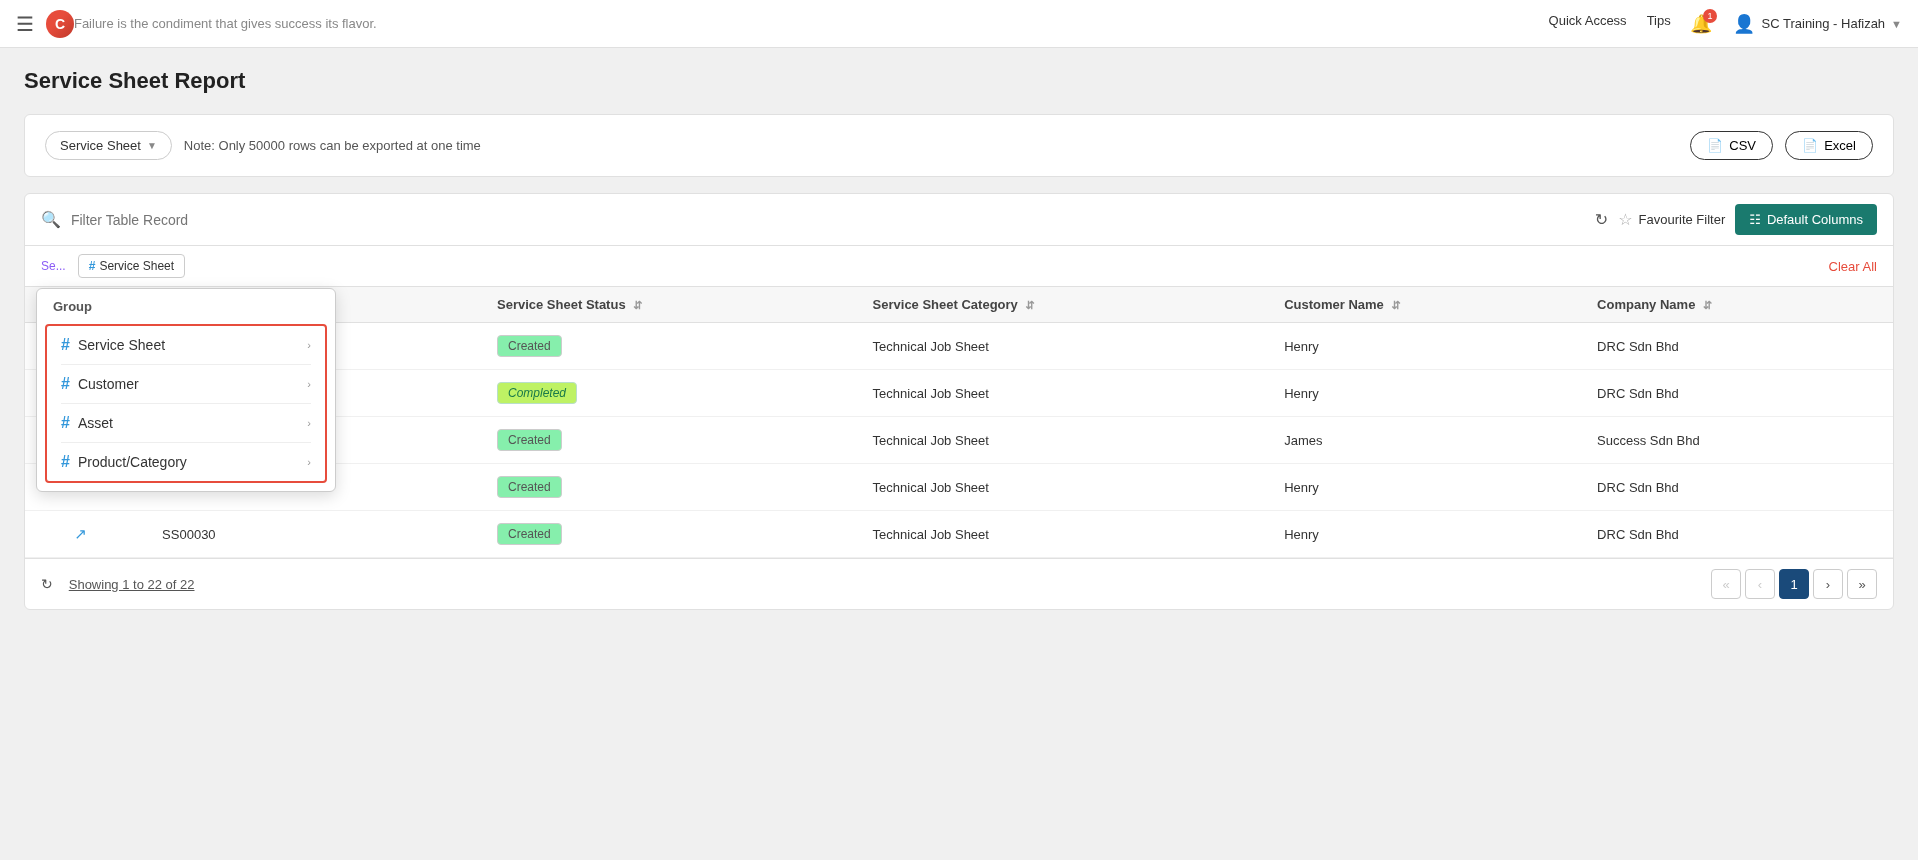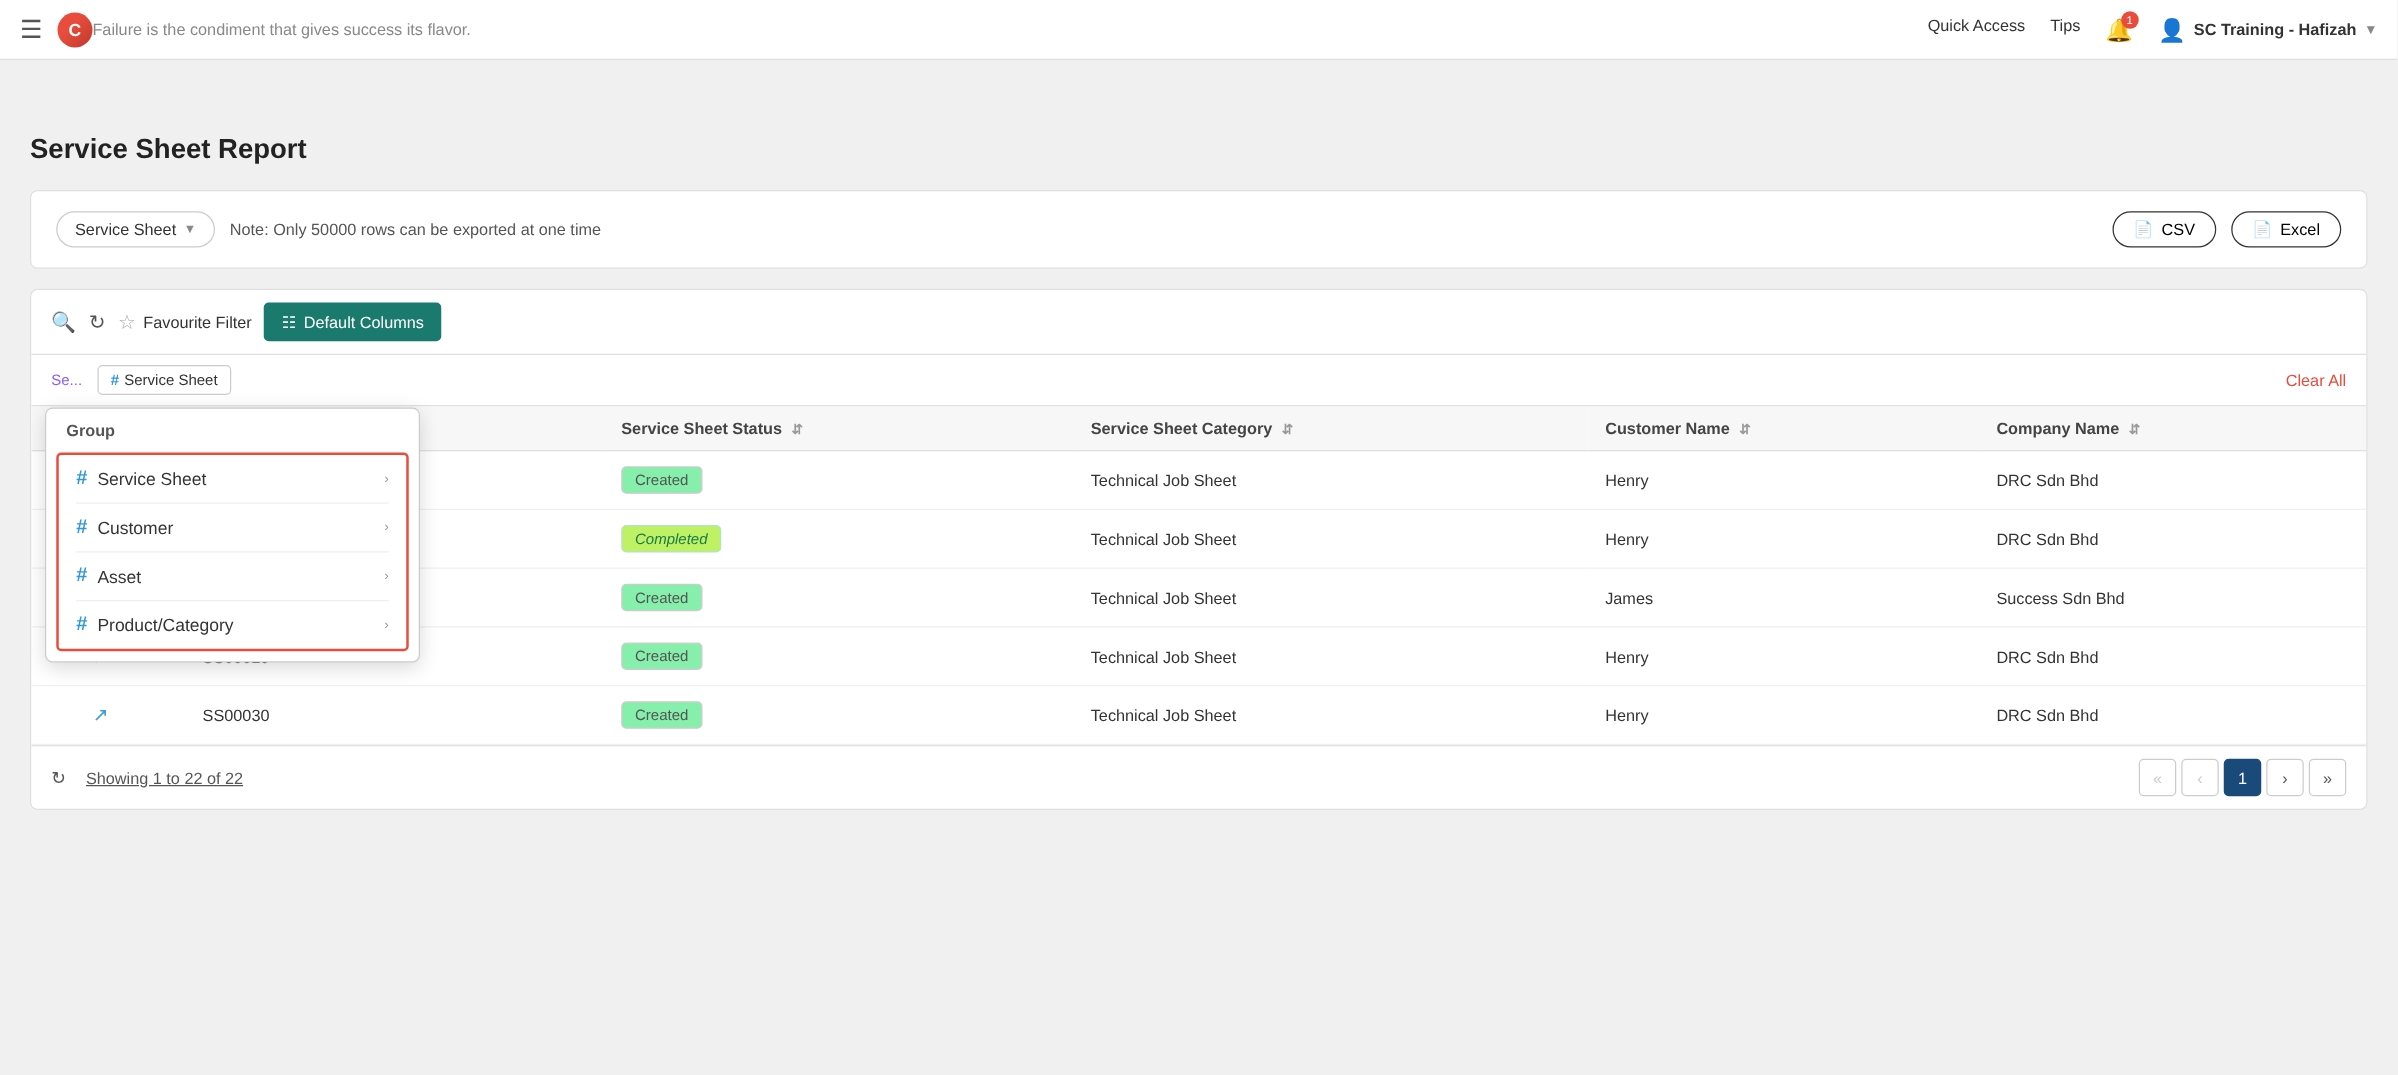--- a/index.html
+++ b/index.html
@@ -18,25 +18,25 @@
     .nav-bell { position: relative; cursor: pointer; }
     .nav-bell-icon { font-size: 18px; color: #555; }
     .nav-bell-badge {
       position: absolute; top: -4px; right: -4px;
       background: #e74c3c; color: #fff; border-radius: 50%;
       width: 14px; height: 14px; font-size: 9px;
       display: flex; align-items: center; justify-content: center;
     }
     .nav-user { display: flex; align-items: center; gap: 6px; cursor: pointer; }
     .nav-user-icon { font-size: 18px; color: #555; }
-    .nav-user-name { font-size: 13px; font-weight: 700; }
+    .nav-user-name { font-size: 13px; font-weight: 400; }
     .nav-user-chevron { font-size: 11px; color: #888; }
 
     
-    .page-container { padding: 20px 24px; margin-top: 38px; }
+    .page-container { padding: 20px 24px; }
     .page-title { font-size: 22px; font-weight: 600; margin-bottom: 20px; color: #222; }
 
     
     .filter-bar {
       background: #fff; border: 1px solid #e0e0e0; border-radius: 6px;
       padding: 16px 20px; margin-bottom: 16px; display: flex; align-items: center; gap: 12px;
     }
     .filter-dropdown {
       display: flex; align-items: center; gap: 6px; border: 1px solid #ccc;
       border-radius: 20px; padding: 6px 14px; cursor: pointer; font-size: 13px; background: #fff;
@@ -189,20 +189,21 @@
     <button class="export-btn">
       <span>📄</span>
       <span>Excel</span>
     </button>
   </div>
 
   <div class="table-container">
 
     <div class="search-bar">
       <span class="search-icon">🔍</span>
+      <input class="search-input" type="text" placeholder="Filter Table Record" style="">
       <span class="search-refresh">↻</span>
       <div class="search-favourite">
         <span class="search-star">☆</span>
         <span>Favourite Filter</span>
       </div>
       <button class="default-columns-btn">
         <span>☷</span>
         <span>Default Columns</span>
       </button>
     </div>

